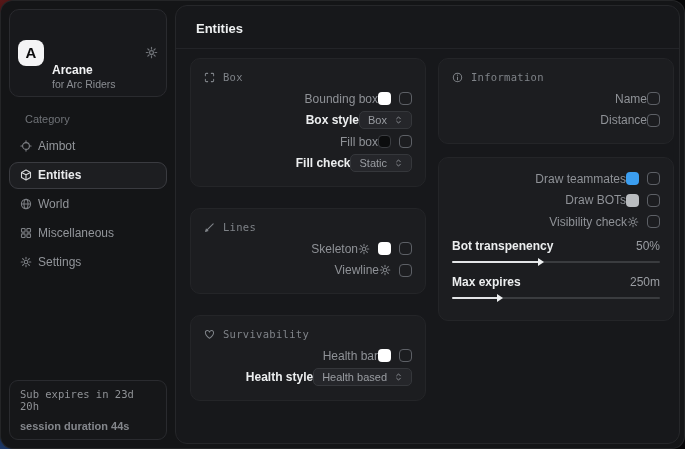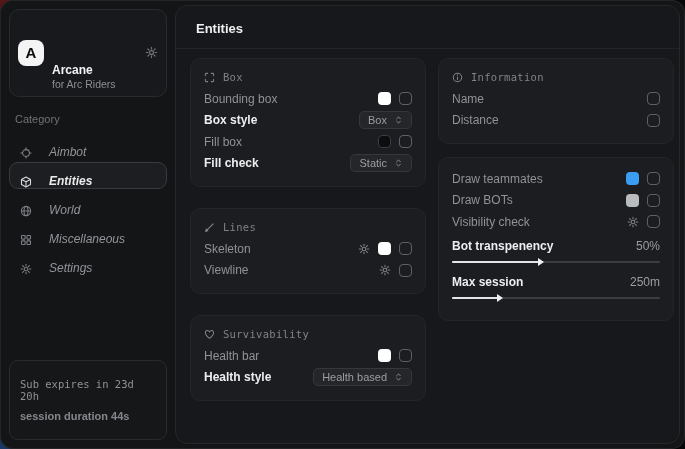--- a/index.html
+++ b/index.html
@@ -24,32 +24,32 @@
   }
   .logo{
     width:26px;height:26px;border-radius:8px;background:#f4f4f5;color:#0c0c0d;
     display:flex;align-items:center;justify-content:center;
     font-weight:700;font-size:15px;
   }
   .brand-text{display:flex;flex-direction:column;line-height:1.15;margin-top:48px;}
   .brand-name{font-size:12px;font-weight:700;color:#f2f3f4;}
   .brand-sub{font-size:10.5px;color:#8b8e93;}
   .brand-gear{margin-left:auto;color:#6f7277;display:flex;}
-  .category{margin:16px 4px 8px 6px;font-size:11px;color:#6f7277;}
+  .category{margin:16px 4px 8px 16px;font-size:11px;color:#6f7277;}
   .nav{display:flex;flex-direction:column;gap:2px;}
   .nav-item{
-    height:27px;display:flex;align-items:flex-end;gap:17px;padding:0 10px;
+    height:27px;display:flex;align-items:center;gap:6px;padding:0 10px;
     color:#92959a;font-size:12px;border-radius:9px;border:1px solid transparent;
-    box-sizing:border-box;cursor:default;font-style:italic;
+    box-sizing:border-box;cursor:default;
   }
   .nav-item .ic{color:#7c7f84;}
   .nav-item.selected{background:#1d1e21;border-color:#3a3b40;color:#e9eaec;font-weight:600;}
   .nav-item.selected .ic{color:#d6d7d9;}
   .side-footer{
-    margin-top:auto;border:1px solid #2a2b2f;border-radius:9px;padding:17px 10px;
+    margin-top:auto;border:1px solid #2a2b2f;border-radius:9px;padding:7px 10px;
     display:flex;flex-direction:column;gap:2px;background:rgba(255,255,255,0.01);
   }
   .side-footer .l1{font-family:"DejaVu Sans Mono",monospace;font-size:10.5px;color:#8f9296;}
   .side-footer .l2{font-size:11px;font-weight:600;color:#84878c;margin-top:6px;}
   
   .main{
     flex:1;margin:4px 4px 4px 0;border:1px solid #26272a;border-radius:12px;
     background:#17181b;display:flex;flex-direction:column;box-sizing:border-box;min-width:0;
   }
   .main-header{padding:13px 20px 11px;border-bottom:1px solid #232428;}
@@ -60,21 +60,21 @@
   .col.right{gap:13px;}
   .card{
     background:#1c1d20;border:1px solid #242528;border-radius:10px;
     padding:10px 13px 12px;box-sizing:border-box;
   }
   .card-title{
     display:flex;align-items:center;gap:8px;margin:2px 0 5px;
     color:#7f8388;font-family:"DejaVu Sans Mono",monospace;font-size:10.5px;letter-spacing:0.3px;
   }
   .row{height:21.5px;display:flex;align-items:center;}
-  .row .label{flex:1;font-size:12px;color:#8f9297;}
+  .row .label{flex:1;font-size:12px;color:#8f9297;text-align:right;}
   .row .label.bright{color:#eceeef;font-weight:700;}
   .controls{display:flex;align-items:center;gap:8px;}
   .checkbox{width:13px;height:13px;border:1.5px solid #5d6066;border-radius:4px;box-sizing:border-box;background:transparent;}
   .swatch{width:13px;height:13px;border-radius:4px;box-sizing:border-box;}
   .swatch.bordered{border:1px solid #3a3c40;}
   .row-gear{color:#7f8287;display:flex;}
   .dropdown{
     display:flex;align-items:center;gap:7px;background:#25262a;border:1px solid #35373b;
     border-radius:5px;padding:2px 8px;cursor:default;
   }
@@ -366,21 +366,21 @@
             </div>
             <div class="track">
               <div class="fill" style="width: 42%;">
                 <span class="handle"></span>
               </div>
             </div>
           </div>
 
           <div class="slider-group">
             <div class="slider-vrow">
-              <span class="label">Max session</span>
+              <span class="label">Max expires</span>
               <span class="value">250m</span>
             </div>
             <div class="track">
               <div class="fill" style="width: 22%;">
                 <span class="handle"></span>
               </div>
             </div>
           </div>
         </div>
 

